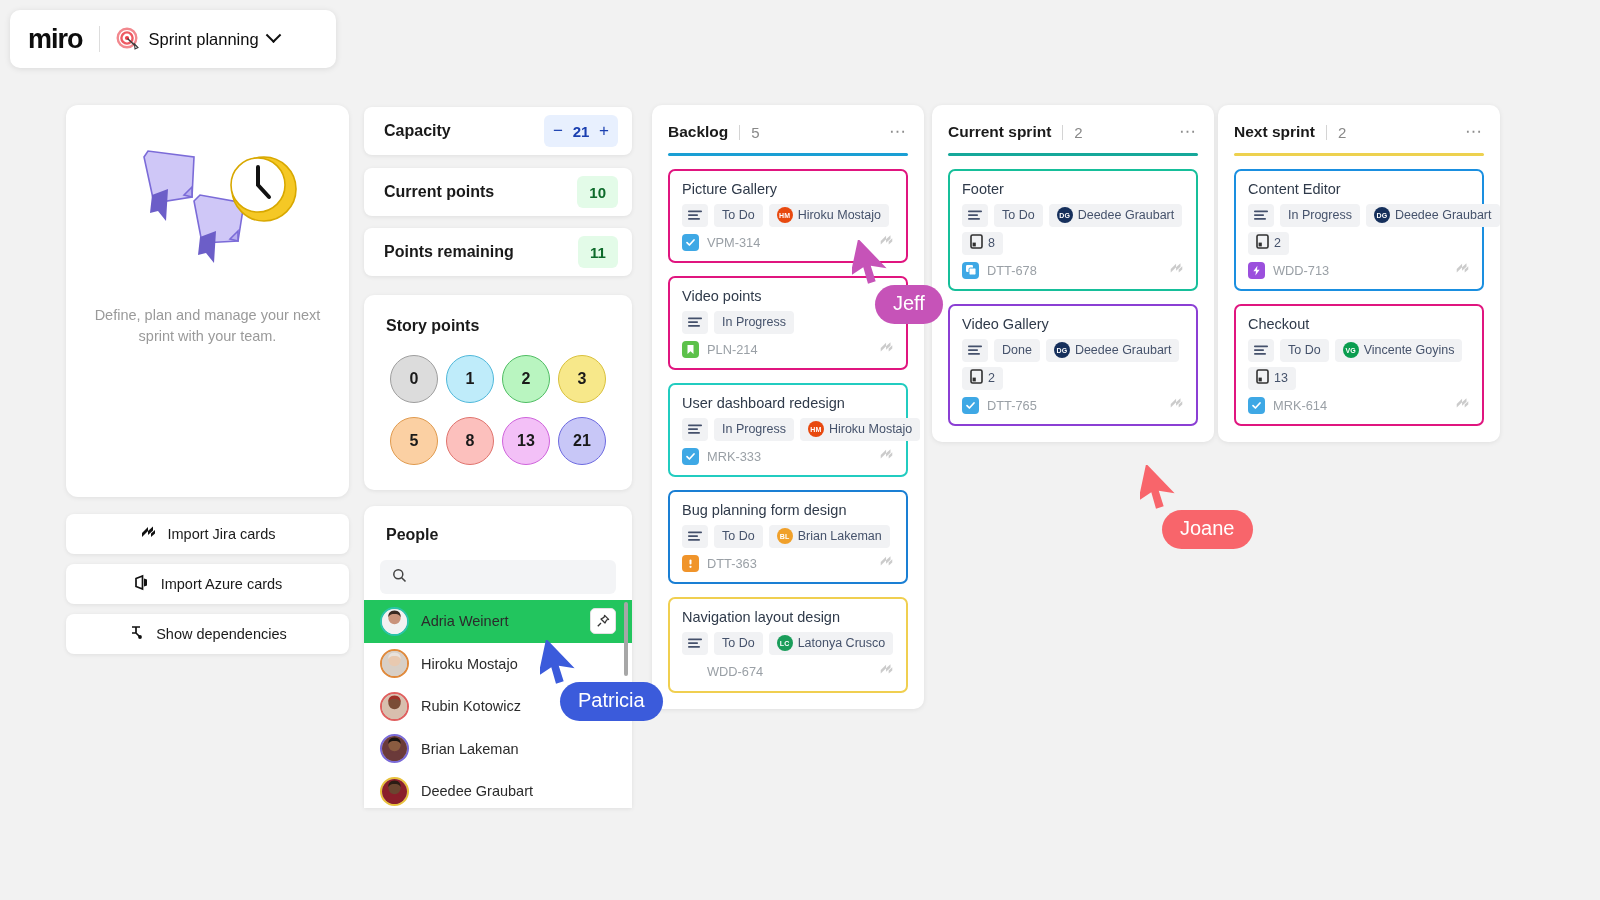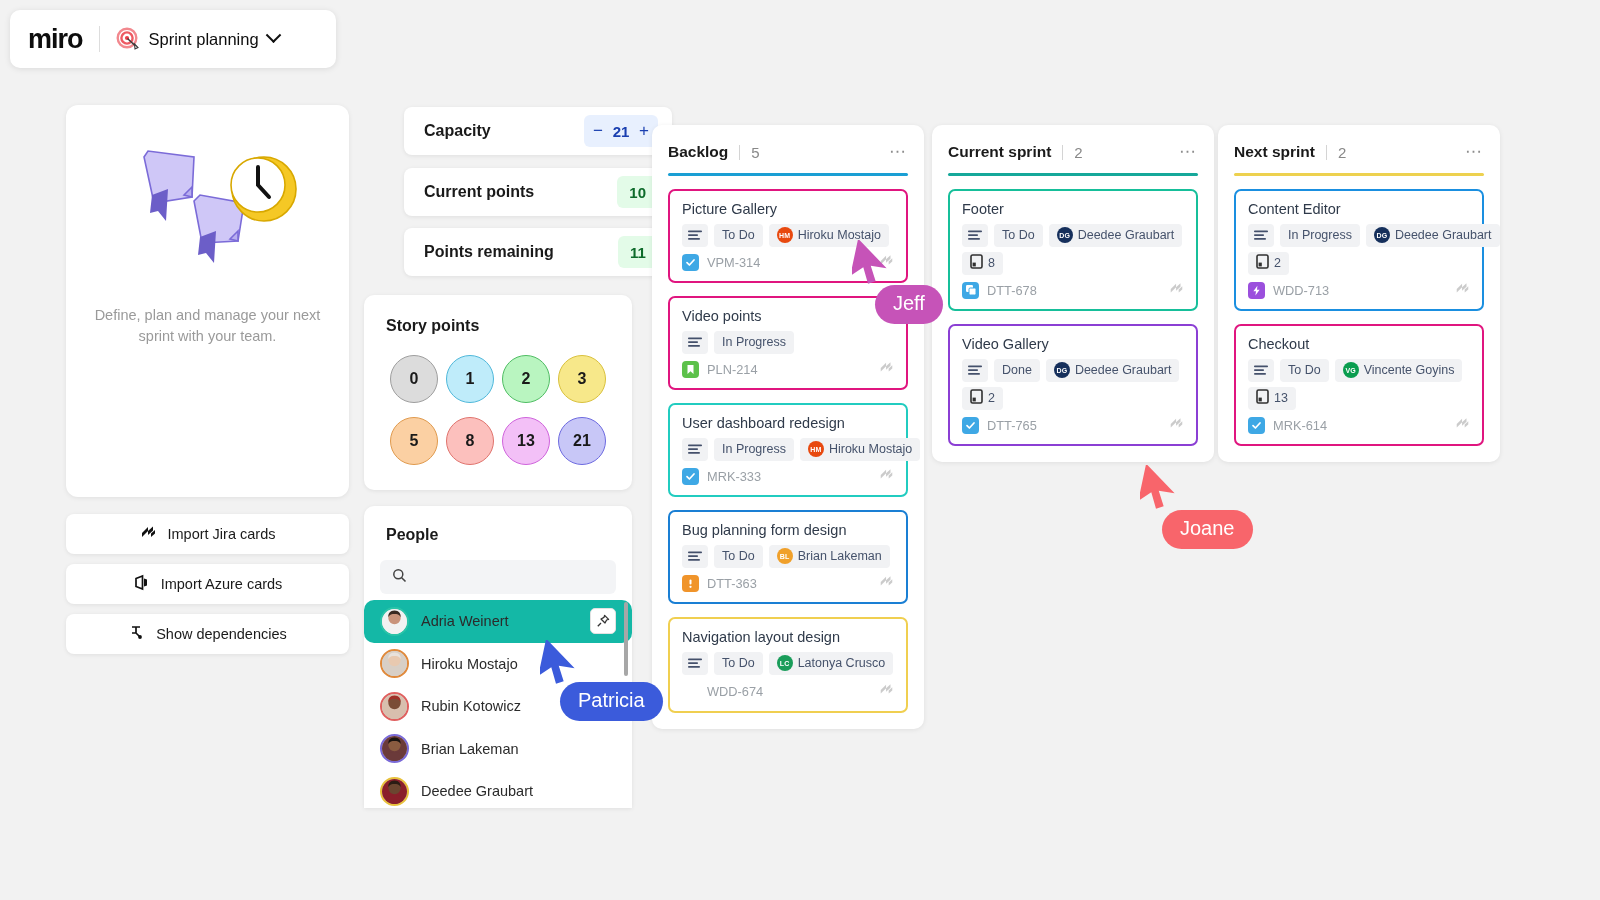--- a/index.html
+++ b/index.html
@@ -44,21 +44,21 @@
     display:flex; align-items:center; justify-content:center; gap:11px;
     font-size:14.5px; cursor:pointer;
   }
   .act-btn svg { flex:none; }
 
   
   .metric {
     position:absolute; left:364px; width:268px; height:48px;
     background:#fff; border-radius:8px; box-shadow:0 1px 4px rgba(0,0,0,.08);
     display:flex; align-items:center; padding:0 14px 0 20px;
-    font-size:16px; font-weight:700;margin-left:40px;
+    font-size:16px; font-weight:700;
   }
   .metric .label { flex:1; }
   .stepper {
     background:#e8f0fe; border-radius:6px; height:32px; width:74px;
     display:flex; align-items:center; justify-content:space-between; padding:0 9px;
     color:#1a3fb0; font-size:15px; font-weight:700;
   }
   .stepper .sbtn { cursor:pointer; font-weight:400; font-size:17px; }
   .pill-green {
     background:#e3fbe8; border-radius:6px; height:32px; min-width:40px; padding:0 12px;
@@ -89,34 +89,33 @@
   .people-title { font-size:16px; font-weight:700; padding:0 22px; }
   .people-search {
     margin:16px 16px 0 16px; height:34px; background:#f3f4f6; border-radius:6px;
     display:flex; align-items:center; padding:0 12px;
   }
   .people-list { margin-top:6px; position:relative; }
   .person {
     display:flex; align-items:center; gap:12px; height:42.5px; padding:0 16px; cursor:pointer;
     font-size:14.5px; color:#2b2b2b;
   }
-  .person.selected { background:#14b8a6;border-radius:10px; }
+  .person.selected { background:#22c55e; }
   .avatar { width:29px; height:29px; border-radius:50%; flex:none; border:2.3px solid #ccc; background:#d9d9d9; overflow:hidden; position:relative; }
   .pin-btn {
     margin-left:auto; width:26px; height:26px; border:1px solid #e2e2e2; border-radius:5px;
     background:#fff; display:flex; align-items:center; justify-content:center;
   }
   .ppl-scroll { position:absolute; right:4px; top:2px; width:4px; height:74px; border-radius:2px; background:#a7a7a7; }
 
   
   .col {
     position:absolute; top:105px;
     background:#fff; border-radius:10px; box-shadow:0 1px 5px rgba(0,0,0,.08);
     padding:18px 16px 16px 16px;
-    margin-top:20px;
   }
   .col-head { display:flex; align-items:center; gap:11px; }
   .col-title { font-size:15.5px; font-weight:700; }
   .col-sep { width:1px; height:15px; background:#d4d4d4; }
   .col-count { font-size:15px; color:#888; }
   .col-dots { margin-left:auto; letter-spacing:2px; color:#8d8d8d; font-size:17px; line-height:6px; cursor:pointer; }
   .col-rule { height:2.5px; border-radius:2px; margin-top:12px; }
 
   
   .jcard {

